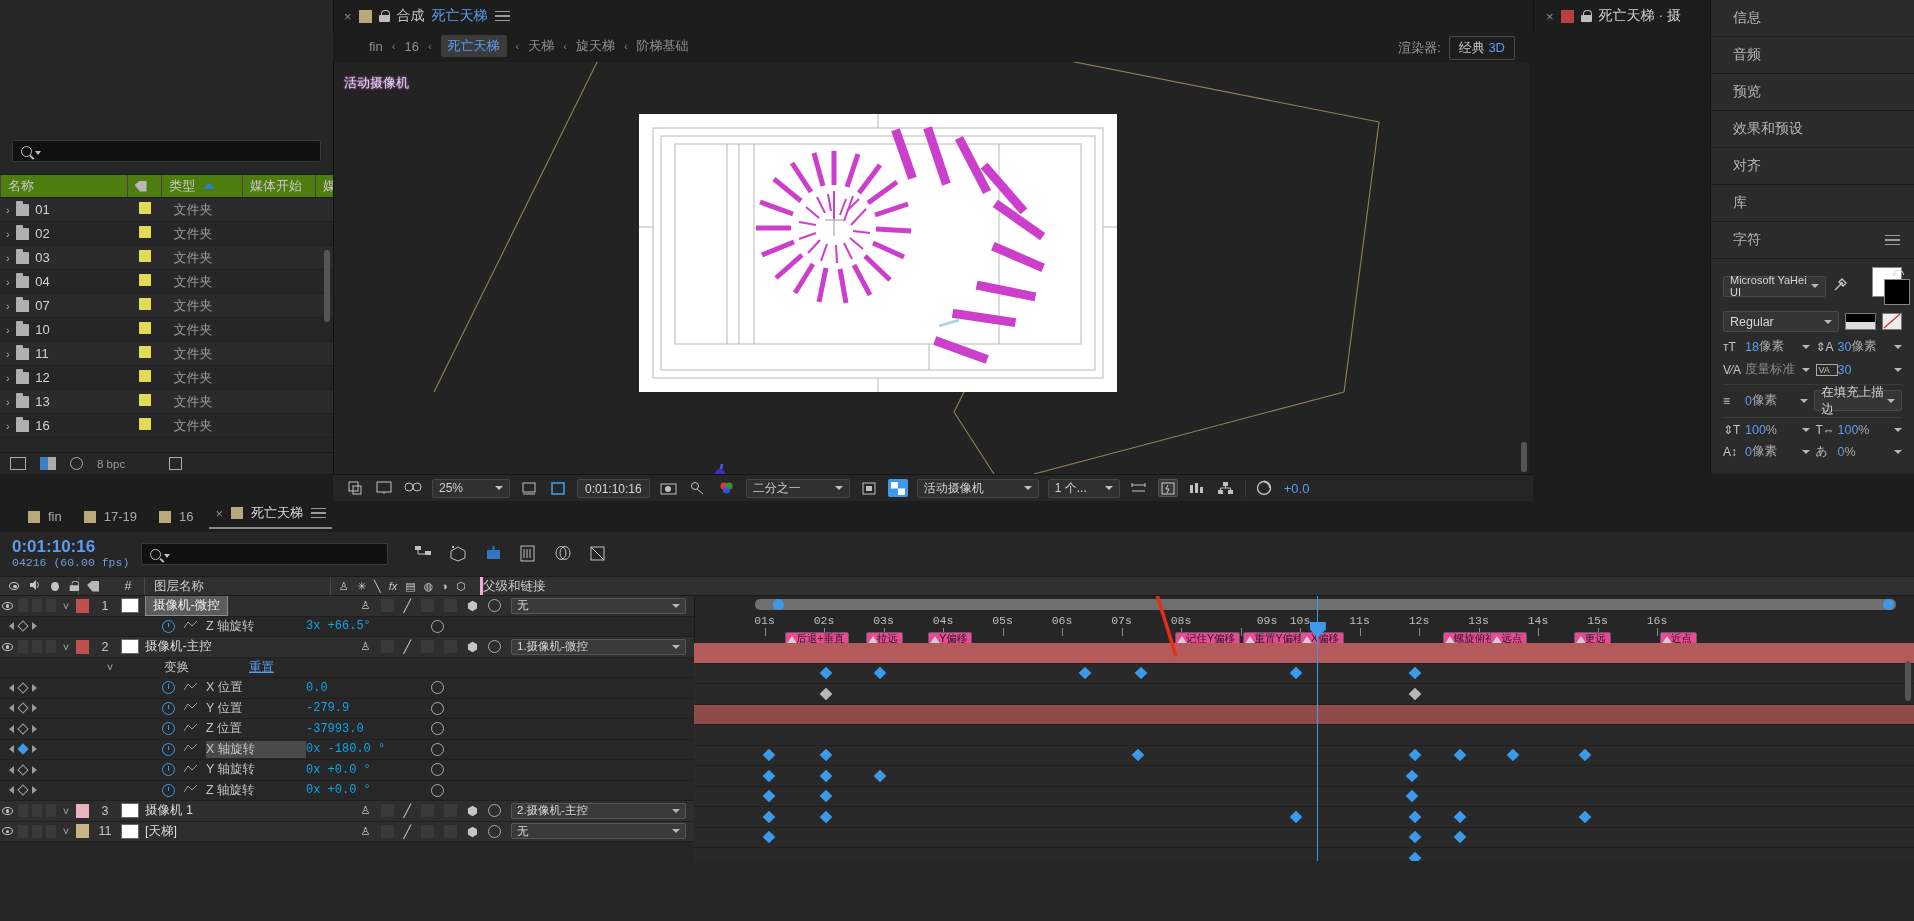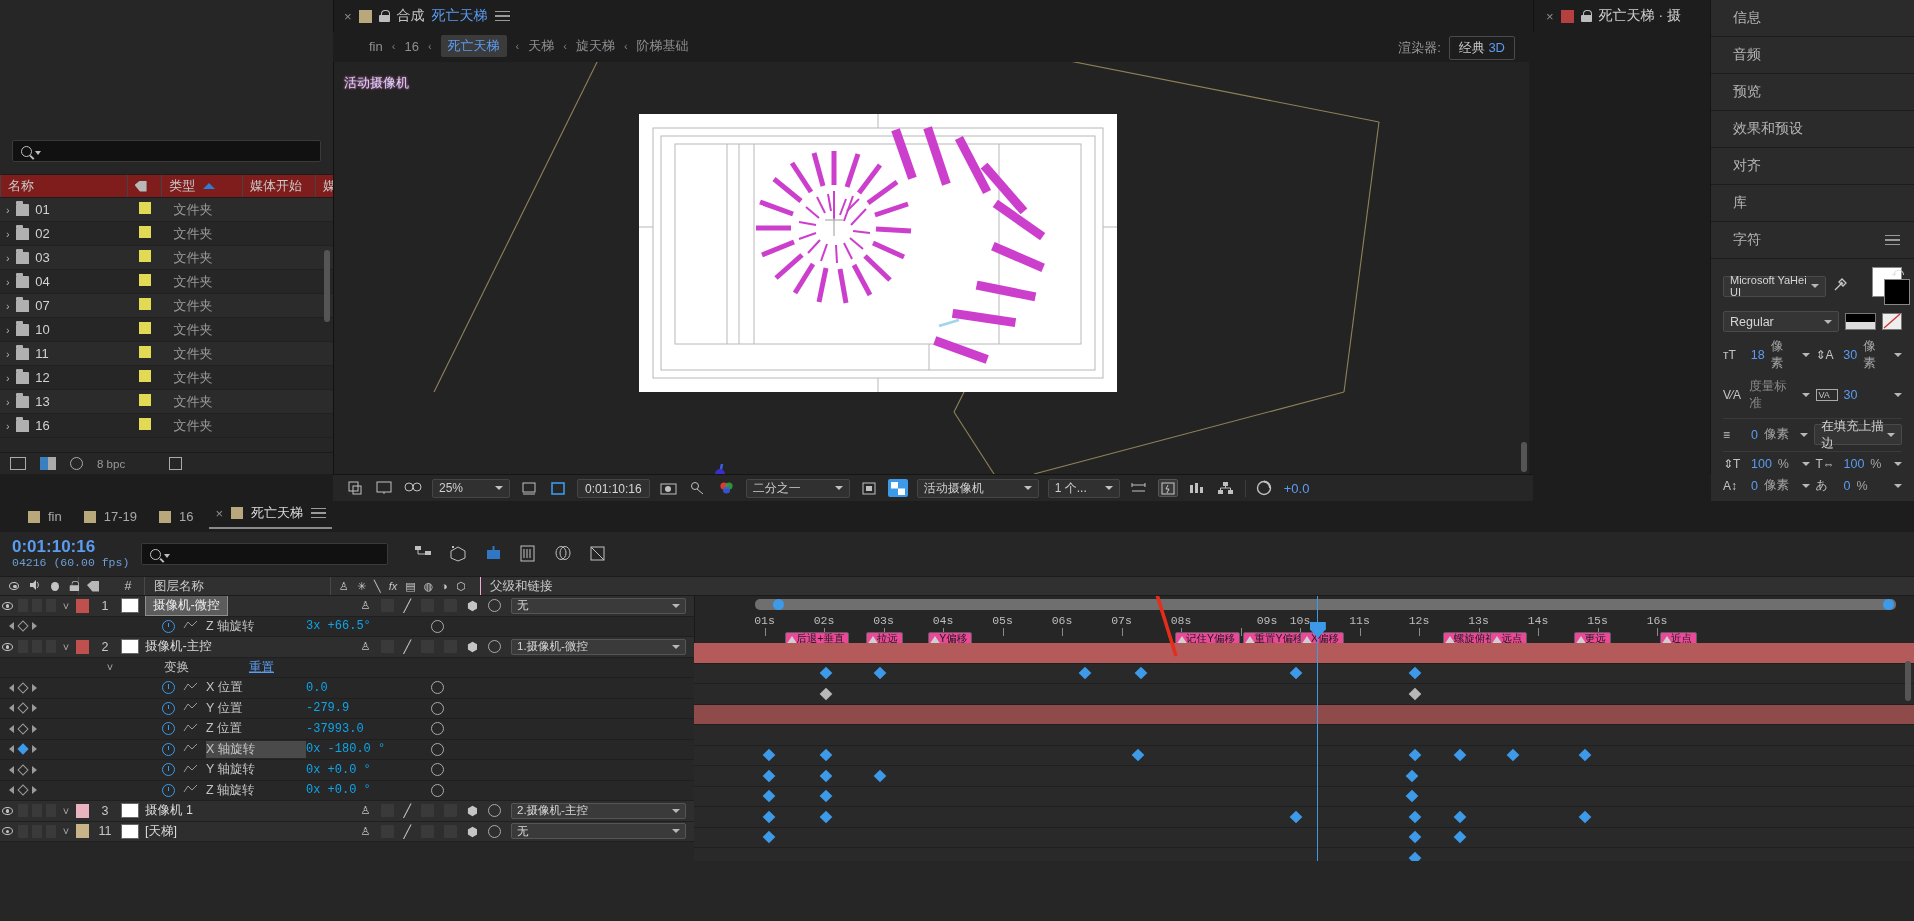--- a/index.html
+++ b/index.html
@@ -17,21 +17,21 @@
   .panel-tabbar { height:32px; background:#1d1d1d; display:flex; align-items:center; padding-left:18px; gap:14px; }
   .panel-tabbar .tab-title { color:#bcbcbc; font-size:15px; }
   .hamburger { display:inline-block; width:15px; }
   .hamburger i { display:block; height:1.5px; background:#9a9a9a; margin:3px 0; }
   .proj-body { height:140px; background:#262626; }
   .proj-search { margin:0 12px; height:22px; background:#111; border:1px solid #3a3a3a; border-radius:2px;
                  display:flex; align-items:center; padding-left:8px; }
   .magnifier { width:11px; height:11px; border:1.6px solid #c0c0c0; border-radius:50%; position:relative; display:inline-block;}
   .magnifier:after{content:"";position:absolute;width:1.6px;height:5px;background:#c0c0c0;right:-2px;bottom:-4px;transform:rotate(-45deg);}
   .tri-down{width:0;height:0;border-left:3.5px solid transparent;border-right:3.5px solid transparent;border-top:4px solid #c0c0c0;margin-left:3px;margin-top:4px;}
-  .proj-cols { display:flex; height:24px; align-items:center; background:#7f1d1d; border-top:1px solid #1d1d1d; border-bottom:1px solid #1d1d1d; margin-top:12px; font-size:13px; color:#c9c9c9;}
+  .proj-cols { display:flex; height:24px; align-items:center; background:#4d7c0f; border-top:1px solid #1d1d1d; border-bottom:1px solid #1d1d1d; margin-top:12px; font-size:13px; color:#c9c9c9;}
   .proj-cols .c { border-left:1px solid #444; height:100%; display:flex; align-items:center; padding-left:7px; }
   .c-name{width:150px;} .c-tag{width:40px;} .c-type{width:95px;} .c-media{width:86px;}
   .tagicon{width:12px;height:11px;background:#b8b8b8;clip-path:polygon(0 40%,45% 0,100% 0,100% 100%,45% 100%);position:relative;}
   .sortarrow{width:0;height:0;border-left:6px solid transparent;border-right:6px solid transparent;border-bottom:6px solid #2a7fd4;margin-left:8px;}
   .proj-rows{}
   .proj-row{display:flex;align-items:center;height:24px;border-bottom:1px solid #202020;font-size:13px;}
   .proj-row:nth-child(odd){background:#2b2b2b;}
   .proj-row:nth-child(even){background:#262626;}
   .disc{width:18px;text-align:center;color:#aaa;font-size:11px;}
   .foldericon{width:16px;height:12px;background:#b0b0b0;border-radius:1px 1px 0 0;position:relative;margin-right:6px;}
@@ -81,21 +81,21 @@
   .stack-item{height:37px;display:flex;align-items:center;padding-left:22px;color:#b6b6b6;font-size:14px;border-bottom:1px solid #1c1c1c;background:#2b2b2b;}
   .char-panel{position:absolute;left:0;right:0;top:0;background:#2b2b2b;padding:8px 12px 6px 12px;}
   .cp-row{display:flex;align-items:center;margin-bottom:6px;gap:6px;}
   .cp-select{height:21px;background:#353535;border:1px solid #4a4a4a;border-radius:2px;display:flex;align-items:center;
              justify-content:space-between;padding:0 6px;color:#d6d6d6;font-size:12.5px;}
   .cp-chevsm{width:0;height:0;border-left:4px solid transparent;border-right:4px solid transparent;border-top:4.5px solid #b8b8b8;}
   .cp-num{color:#5b9cf0;font-size:12.5px;}
   .cp-unit{color:#a6a6a6;font-size:12.5px;}
   .cp-ico{width:22px;color:#c4c4c4;font-size:12px;display:flex;align-items:center;}
   .cp-divider{height:1px;background:#3a3a3a;margin:5px 0;}
-  .cp-cell{display:flex;align-items:center;gap:6px;width:146px;}
+  .cp-cell{display:flex;align-items:center;gap:0;width:146px;}
 
   
   .timeline{position:absolute;left:0;top:501px;width:1914px;height:420px;background:#262626;}
   .tl-tabrow{height:31px;background:#1d1d1d;display:flex;align-items:center;gap:10px;padding-left:22px;}
   .tl-tab{display:flex;align-items:center;gap:8px;color:#a9a9a9;font-size:13px;padding:0 6px;}
   .tl-tab .sw{width:12px;height:12px;background:#b9a87c;}
   .tl-tab.active{color:#d8d8d8;border-bottom:2px solid #8a8a8a;padding-bottom:5px;}
   .tl-head{height:44px;display:flex;align-items:center;padding-left:12px;gap:12px;background:#262626;}
   .tl-time{line-height:1.1;}
   .tl-time .big{color:#5b9cf0;font-size:17px;font-weight:bold;}
@@ -747,21 +747,21 @@
       <span class="seg" style="width:150px;border-left:1px solid #484848;padding-left:8px;gap:8px;color:#c5c5c5;font-size:11px;">
         <span>♙</span>
         <span>✳</span>
         <span>╲</span>
         <span><i>fx</i></span>
         <span>▤</span>
         <span>◍</span>
         <span>◑</span>
         <span>⬡</span>
       </span>
-      <span class="seg" style="width:214px;border-left:1px solid #f9a8d4;padding-left:9px;">父级和链接</span>
+      <span class="seg" style="width:214px;border-left:3px solid #f9a8d4;">父级和链接</span>
     </div>
 
     <div class="rows">
       <div id="layer-rows" style="width:694px;">
           <div class="row layer">
             <span style="width:14px;display:flex;justify-content:center">
               <span class="eye"></span>
             </span>
             <span class="toggles">
               <span class="tg"></span>

